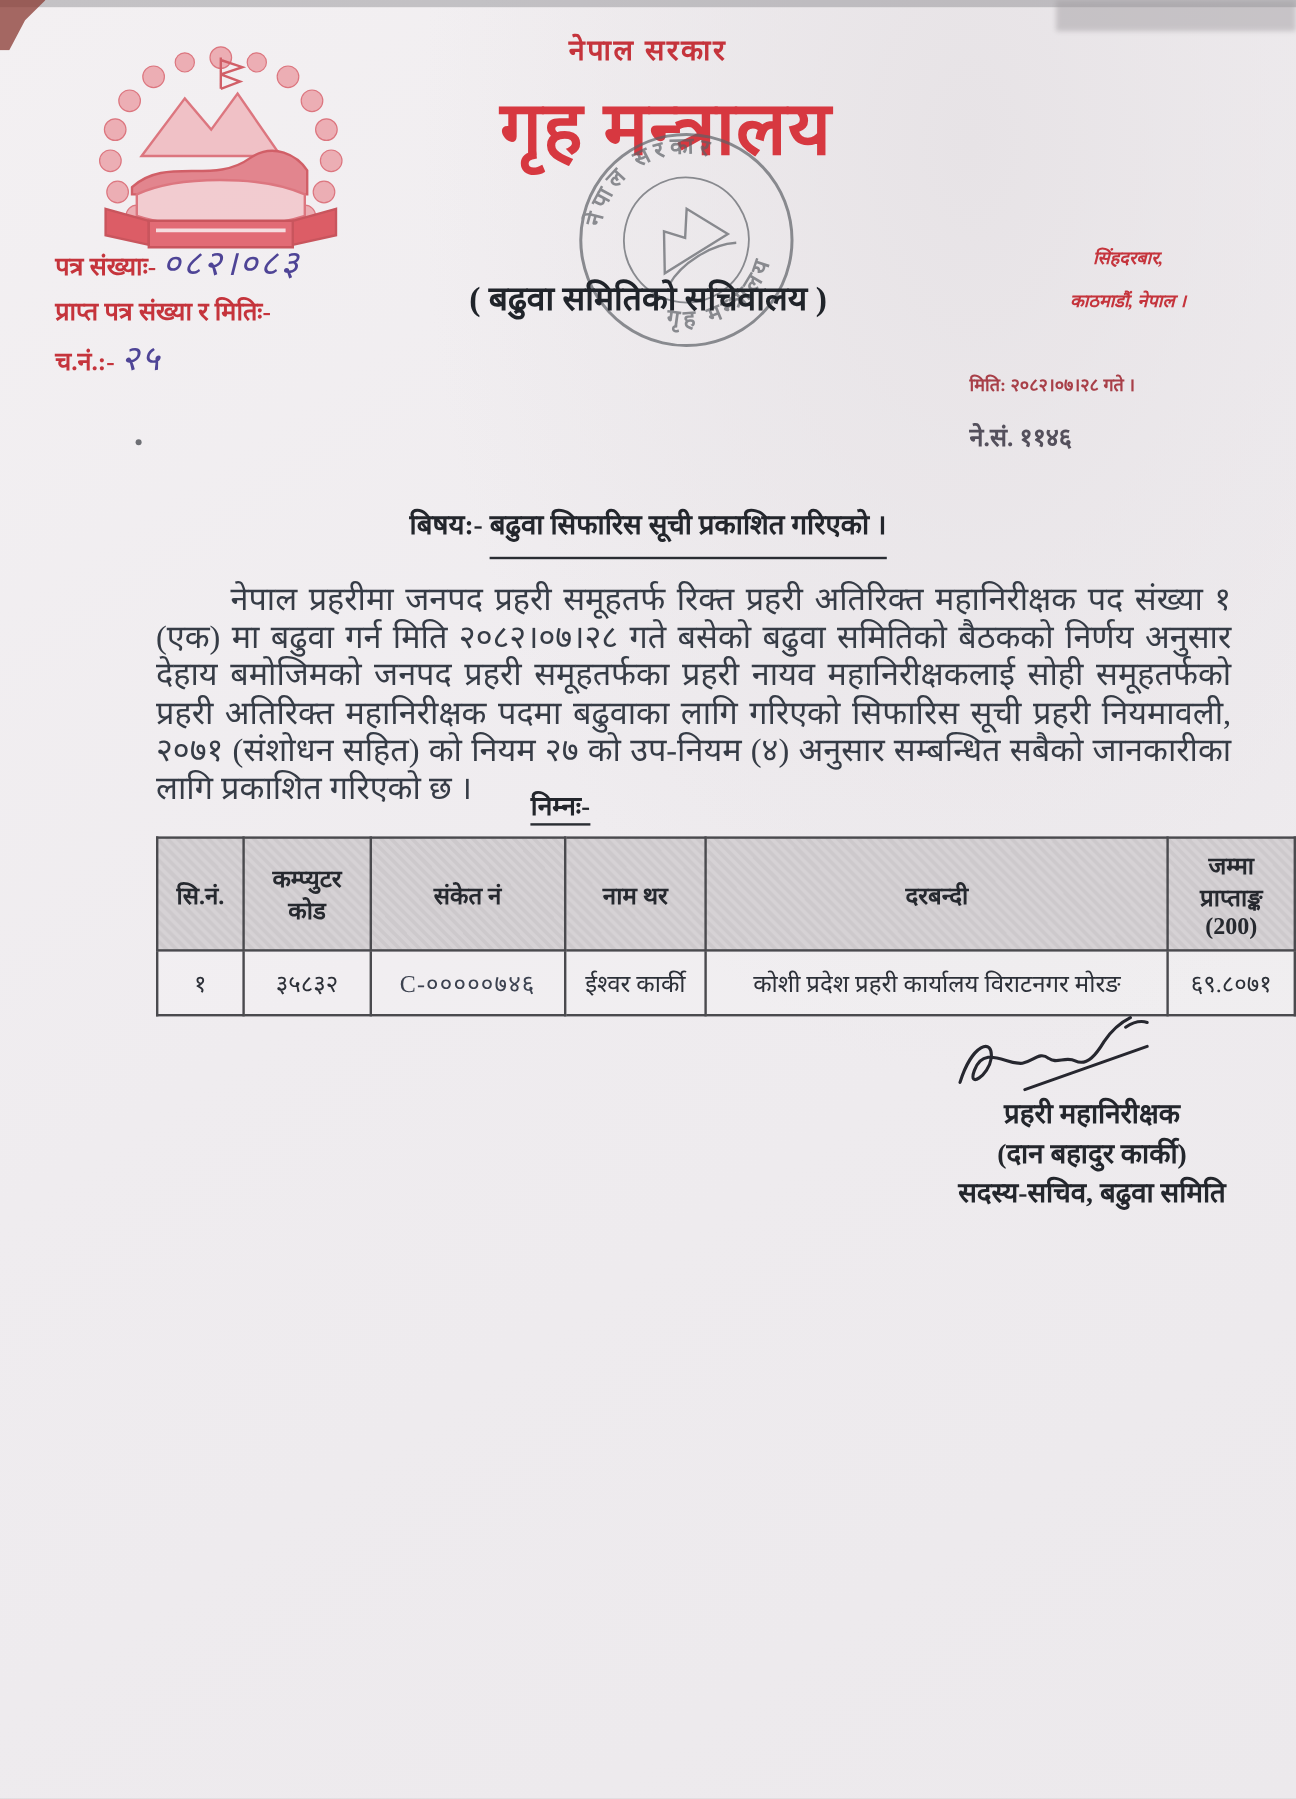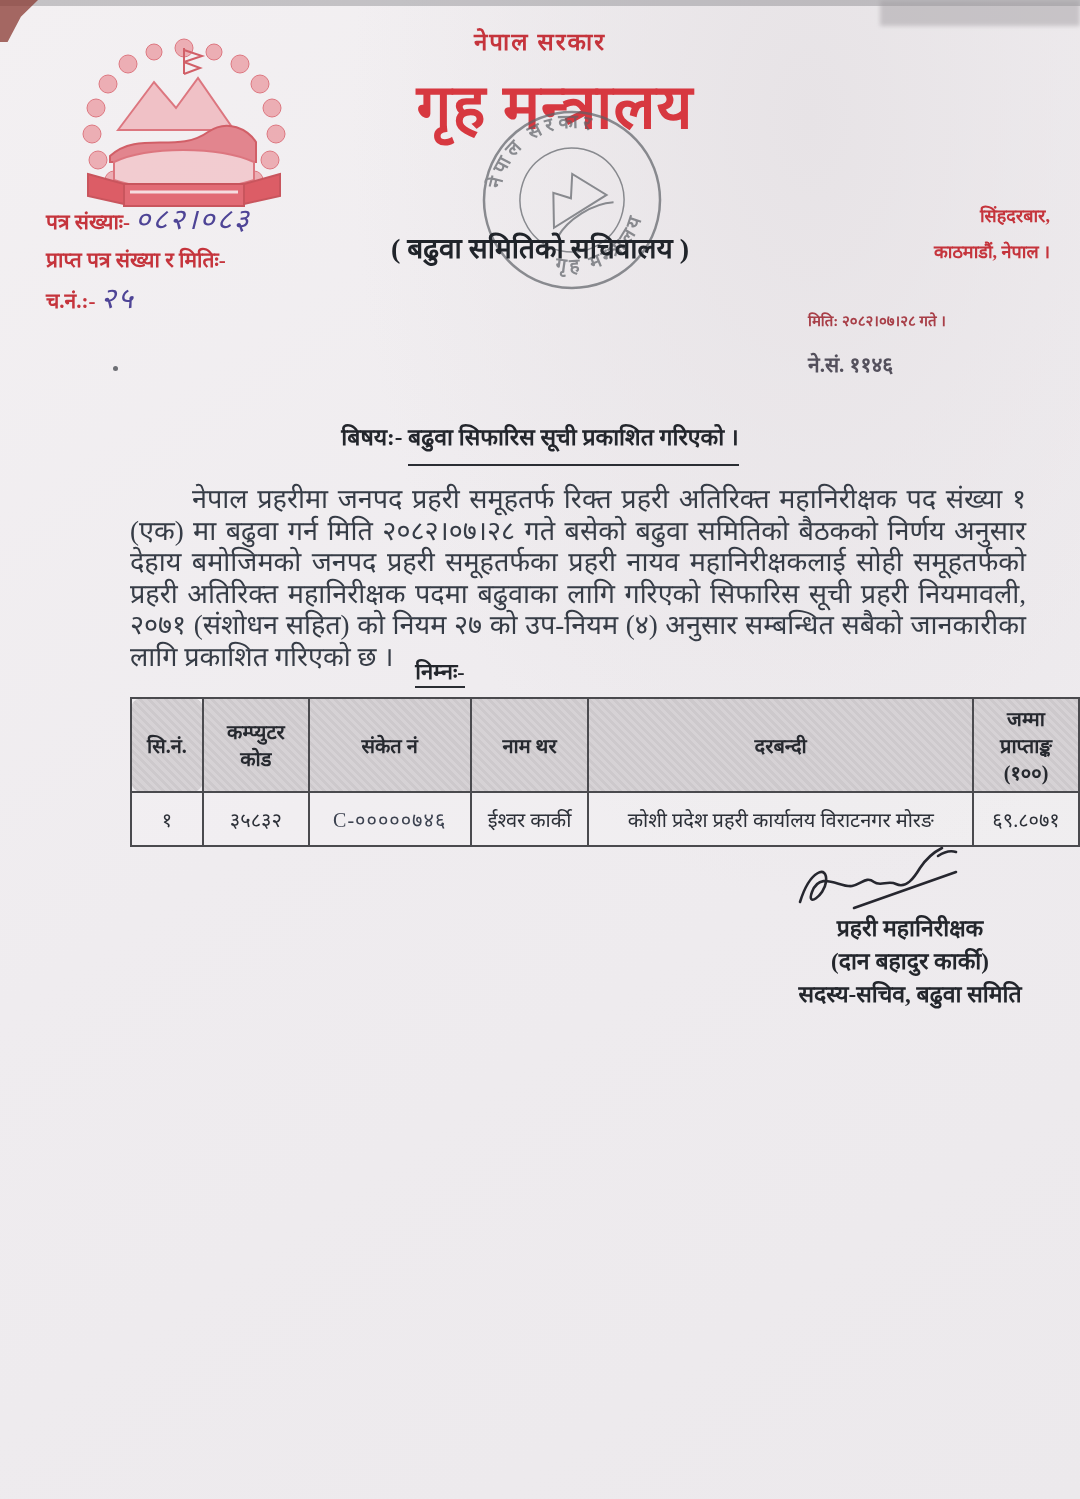--- a/index.html
+++ b/index.html
@@ -28,44 +28,44 @@
     font-size:28px;font-weight:bold;color:#20242a;}
 
   .emblem{position:absolute;left:58px;top:34px;}
 
   .stamp{position:absolute;left:462px;top:92px;opacity:.82;}
 
   .ref-block{position:absolute;left:46px;top:200px;font-size:21px;color:#c5343c;font-weight:bold;line-height:38px;}
   .hand{font-family:"DejaVu Sans","Liberation Sans",sans-serif;font-style:italic;
     color:#4e4496;font-size:29px;font-weight:normal;letter-spacing:2px;text-align:center;}
 
-  .addr-block{position:absolute;left:830px;top:198px;width:220px;text-align:right;
-    font-size:18px;font-weight:bold;color:#c5343c;line-height:36px;}
+  .addr-block{position:absolute;left:830px;top:198px;width:220px;text-align:center;
+    font-size:15px;font-weight:bold;color:#c5343c;line-height:36px;font-style:italic;}
   .date-line{position:absolute;left:808px;top:310px;font-size:15px;font-weight:bold;color:#a83f48;text-align:center;}
   .era-line{position:absolute;left:808px;top:350px;font-size:21px;font-weight:bold;color:#54505c;}
 
   .subject{position:absolute;left:0;top:420px;width:1080px;text-align:center;
     font-size:23px;font-weight:bold;color:#23262c;}
   .subject .u{border-bottom:2px solid #2a2d33;padding-bottom:14px;}
 
   .body-text{position:absolute;left:130px;top:484px;width:896px;
     font-size:27px;line-height:31.5px;text-align:justify;text-indent:62px;color:#363c46;}
 
   .table-intro{position:absolute;left:0;top:655px;width:880px;text-align:center;
-    font-size:22px;font-weight:bold;color:#23262c;}
+    font-size:22px;font-weight:bold;color:#23262c;padding-left:27px;}
   .table-intro span{border-bottom:2px solid #2a2d33;padding-bottom:2px;}
 
   table.doc{position:absolute;left:130px;top:697px;border-collapse:collapse;
     font-size:20px;color:#2c3038;}
   table.doc th,table.doc td{border:2px solid #4a4a4e;text-align:center;vertical-align:middle;padding:4px 6px;}
   table.doc th{background:
       repeating-linear-gradient(45deg,#d6d2d5 0 3px,#cdc9cc 3px 6px);
     font-weight:bold;height:84px;font-size:20px;color:#26292f;}
   table.doc td{height:44px;background:rgba(255,255,255,.15);}
-  .c0{width:58px;border-radius:11px;} .c1{width:92px;} .c2{width:148px;} .c3{width:104px;} .c4{width:372px;} .c5{width:92px;}
+  .c0{width:58px;} .c1{width:92px;} .c2{width:148px;} .c3{width:104px;} .c4{width:372px;} .c5{width:92px;}
   .code-cell{font-family:"Liberation Serif","DejaVu Serif",serif;letter-spacing:1px;color:#3c4250;}
 
   .signature-svg{position:absolute;left:788px;top:842px;}
   .sig-block{position:absolute;left:700px;top:912px;width:420px;text-align:center;
     font-size:23px;font-weight:bold;color:#23262c;line-height:33px;}
 </style>
 </head>
 <body>
 
 <div class="page">
@@ -167,21 +167,21 @@
   </div>
 
   <table class="doc">
     <thead>
       <tr>
         <th class="c0">सि.नं.</th>
         <th class="c1">कम्प्युटर कोड</th>
         <th class="c2">संकेत नं</th>
         <th class="c3">नाम थर</th>
         <th class="c4">दरबन्दी</th>
-        <th class="c5">जम्मा प्राप्ताङ्क (१००)</th>
+        <th class="c5">जम्मा प्राप्ताङ्क (200)</th>
       </tr>
     </thead>
     <tbody>
       <tr>
         <td>१</td>
         <td>३५८३२</td>
         <td class="code-cell">C-०००००७४६</td>
         <td>ईश्वर कार्की</td>
         <td>कोशी प्रदेश प्रहरी कार्यालय विराटनगर मोरङ</td>
         <td>६९.८०७१</td>

